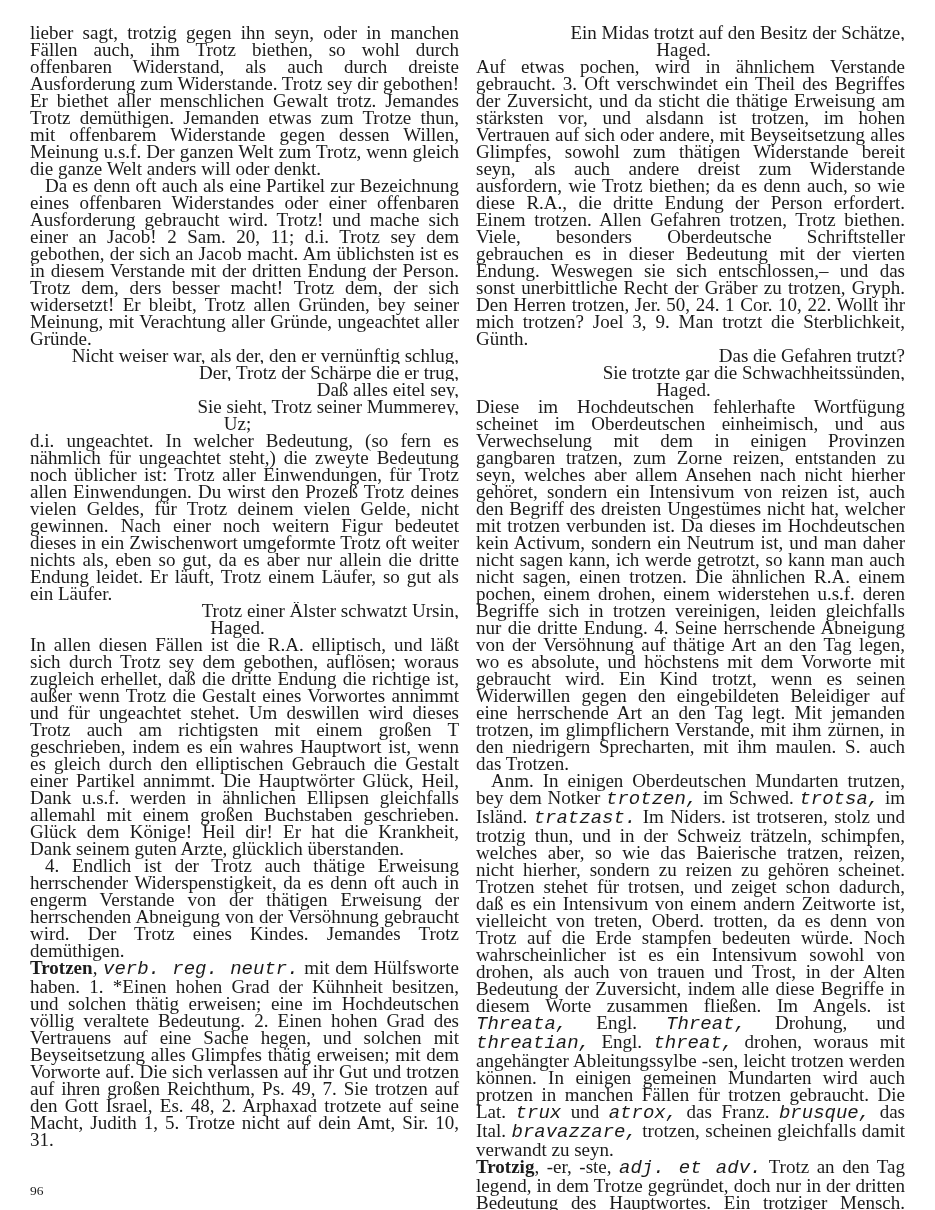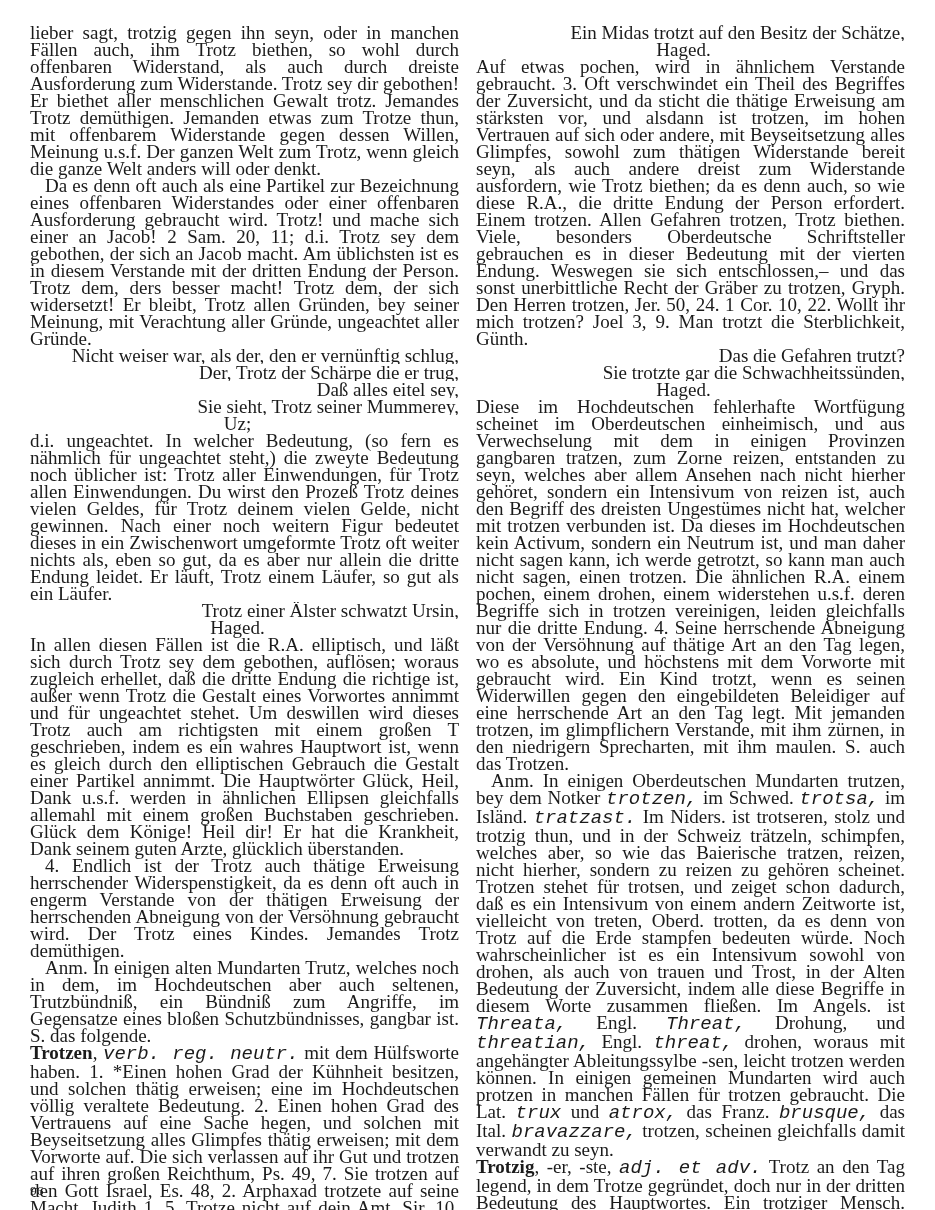--- a/index.html
+++ b/index.html
@@ -55,21 +55,20 @@
         <div class="verse">Nicht weiser war, als der, den er vernünftig schlug,</div>
         <div class="verse">Der, Trotz der Schärpe die er trug,</div>
         <div class="verse">Daß alles eitel sey,</div>
         <div class="verse">Sie sieht, Trotz seiner Mummerey,</div>
         <div class="attribution">Uz;</div>
         <p class="body"><span>d.i. ungeachtet. In welcher Bedeutung, (so fern es nähmlich für ungeachtet steht,) die zweyte Bedeutung noch üblicher ist: Trotz aller Einwendungen, für Trotz allen Einwendungen. Du wirst den Prozeß Trotz deines vielen Geldes, für Trotz deinem vielen Gelde, nicht gewinnen. Nach einer noch weitern Figur bedeutet dieses in ein Zwischenwort umgeformte Trotz oft weiter nichts als, eben so gut, da es aber nur allein die dritte Endung leidet. Er läuft, Trotz einem Läufer, so gut als ein Läufer.</span></p>
         <div class="verse">Trotz einer Älster schwatzt Ursin,</div>
         <div class="attribution">Haged.</div>
         <p class="body"><span>In allen diesen Fällen ist die R.A. elliptisch, und läßt sich durch Trotz sey dem gebothen, auflösen; woraus zugleich erhellet, daß die dritte Endung die richtige ist, außer wenn Trotz die Gestalt eines Vorwortes annimmt und für ungeachtet stehet. Um deswillen wird dieses Trotz auch am richtigsten mit einem großen T geschrieben, indem es ein wahres Hauptwort ist, wenn es gleich durch den elliptischen Gebrauch die Gestalt einer Partikel annimmt. Die Hauptwörter Glück, Heil, Dank u.s.f. werden in ähnlichen Ellipsen gleichfalls allemahl mit einem großen Buchstaben geschrieben. Glück dem Könige! Heil dir! Er hat die Krankheit, Dank seinem guten Arzte, glücklich überstanden.</span></p>
         <p class="body indent"><span>4. Endlich ist der Trotz auch thätige Erweisung herrschender Widerspenstigkeit, da es denn oft auch in engerm Verstande von der thätigen Erweisung der herrschenden Abneigung von der Versöhnung gebraucht wird. Der Trotz eines Kindes. Jemandes Trotz demüthigen.</span></p>
-        <p class="body indent"><span>Anm. In einigen alten Mundarten Trutz, welches noch in dem, im Hochdeutschen aber auch seltenen, Trutzbündniß, ein Bündniß zum Angriffe, im Gegensatze eines bloßen Schutzbündnisses, gangbar ist. S. das folgende.</span></p>
         <p class="body"><span class="b">Trotzen</span><span>, </span><span class="i">verb. reg. neutr.</span><span> mit dem Hülfsworte haben. 1. *Einen hohen Grad der Kühnheit besitzen, und solchen thätig erweisen; eine im Hochdeutschen völlig veraltete Bedeutung. 2. Einen hohen Grad des Vertrauens auf eine Sache hegen, und solchen mit Beyseitsetzung alles Glimpfes thätig erweisen; mit dem Vorworte auf. Die sich verlassen auf ihr Gut und trotzen auf ihren großen Reichthum, Ps. 49, 7. Sie trotzen auf den Gott Israel, Es. 48, 2. Arphaxad trotzete auf seine Macht, Judith 1, 5. Trotze nicht auf dein Amt, Sir. 10, 31.</span></p>
       </div>
     <div class="column">
         <div class="verse">Ein Midas trotzt auf den Besitz der Schätze,</div>
         <div class="attribution">Haged.</div>
         <p class="body"><span>Auf etwas pochen, wird in ähnlichem Verstande gebraucht. 3. Oft verschwindet ein Theil des Begriffes der Zuversicht, und da sticht die thätige Erweisung am stärksten vor, und alsdann ist trotzen, im hohen Vertrauen auf sich oder andere, mit Beyseitsetzung alles Glimpfes, sowohl zum thätigen Widerstande bereit seyn, als auch andere dreist zum Widerstande ausfordern, wie Trotz biethen; da es denn auch, so wie diese R.A., die dritte Endung der Person erfordert. Einem trotzen. Allen Gefahren trotzen, Trotz biethen. Viele, besonders Oberdeutsche Schriftsteller gebrauchen es in dieser Bedeutung mit der vierten Endung. Weswegen sie sich entschlossen,– und das sonst unerbittliche Recht der Gräber zu trotzen, Gryph. Den Herren trotzen, Jer. 50, 24. 1 Cor. 10, 22. Wollt ihr mich trotzen? Joel 3, 9. Man trotzt die Sterblichkeit, Günth.</span></p>
         <div class="verse">Das die Gefahren trutzt?</div>
         <div class="verse">Sie trotzte gar die Schwachheitssünden,</div>
         <div class="attribution">Haged.</div>
         <p class="body"><span>Diese im Hochdeutschen fehlerhafte Wortfügung scheinet im Oberdeutschen einheimisch, und aus Verwechselung mit dem in einigen Provinzen gangbaren tratzen, zum Zorne reizen, entstanden zu seyn, welches aber allem Ansehen nach nicht hierher gehöret, sondern ein Intensivum von reizen ist, auch den Begriff des dreisten Ungestümes nicht hat, welcher mit trotzen verbunden ist. Da dieses im Hochdeutschen kein Activum, sondern ein Neutrum ist, und man daher nicht sagen kann, ich werde getrotzt, so kann man auch nicht sagen, einen trotzen. Die ähnlichen R.A. einem pochen, einem drohen, einem widerstehen u.s.f. deren Begriffe sich in trotzen vereinigen, leiden gleichfalls nur die dritte Endung. 4. Seine herrschende Abneigung von der Versöhnung auf thätige Art an den Tag legen, wo es absolute, und höchstens mit dem Vorworte mit gebraucht wird. Ein Kind trotzt, wenn es seinen Widerwillen gegen den eingebildeten Beleidiger auf eine herrschende Art an den Tag legt. Mit jemanden trotzen, im glimpflichern Verstande, mit ihm zürnen, in den niedrigern Sprecharten, mit ihm maulen. S. auch das Trotzen.</span></p>

